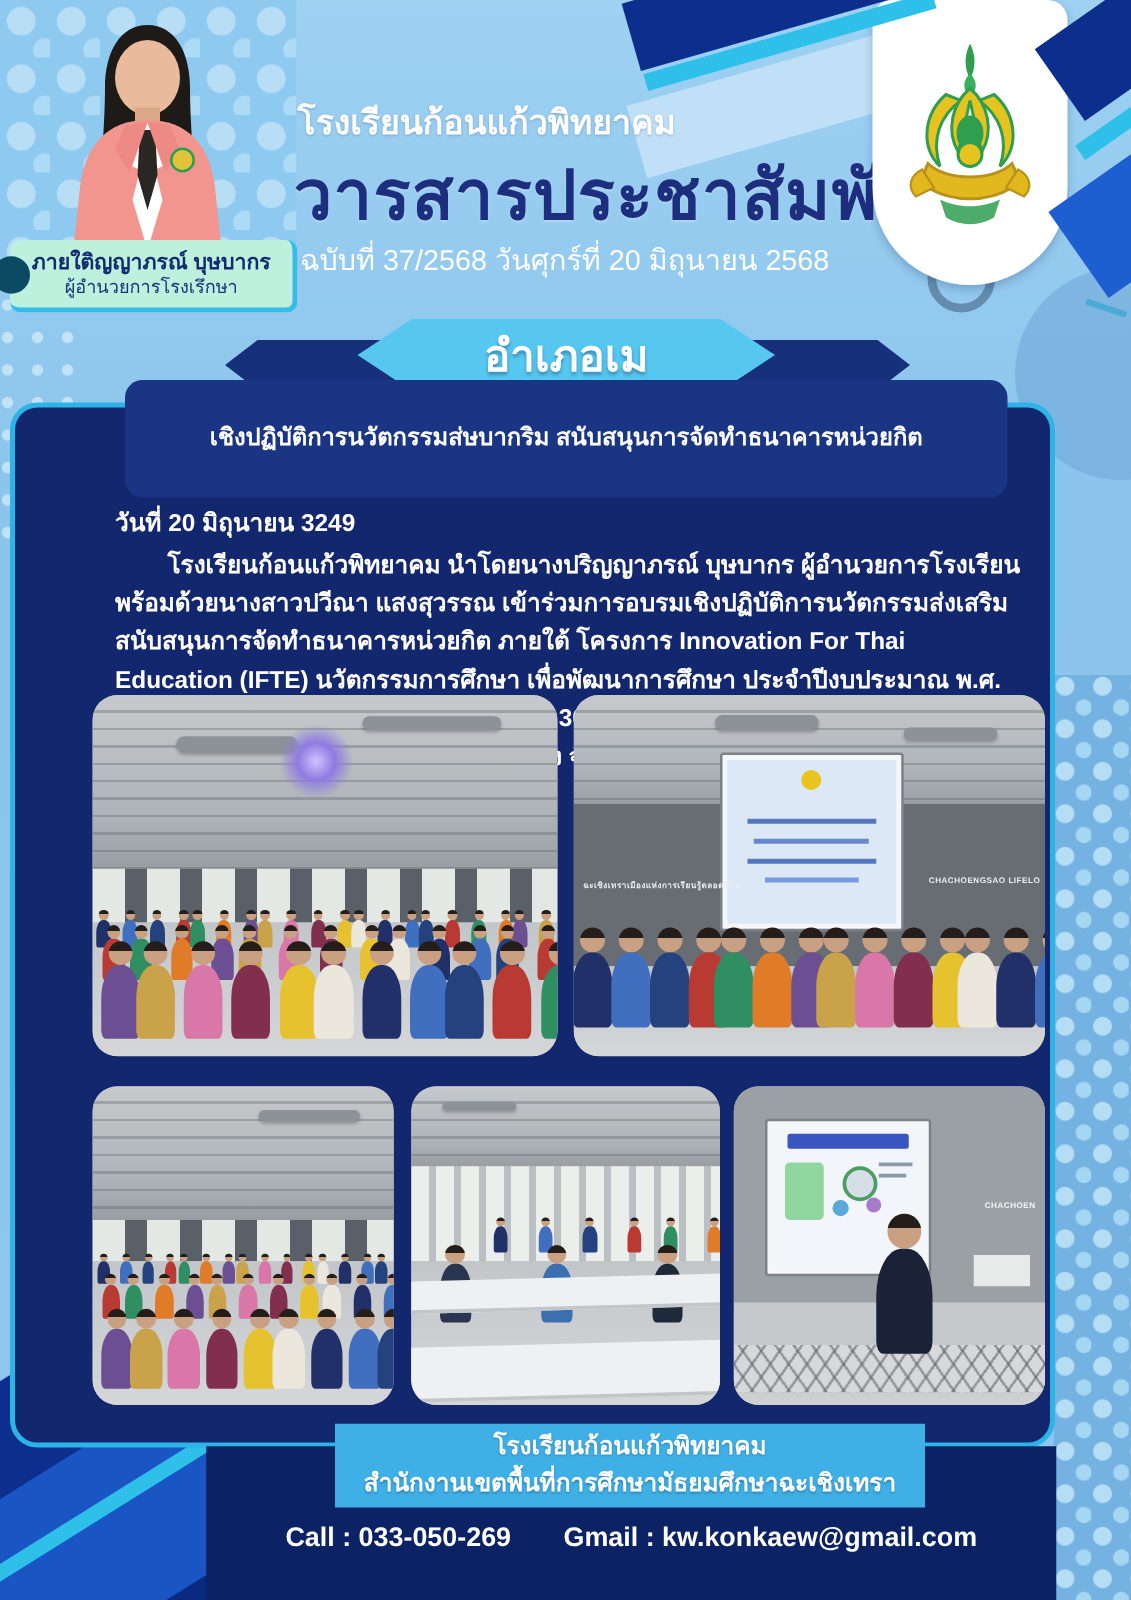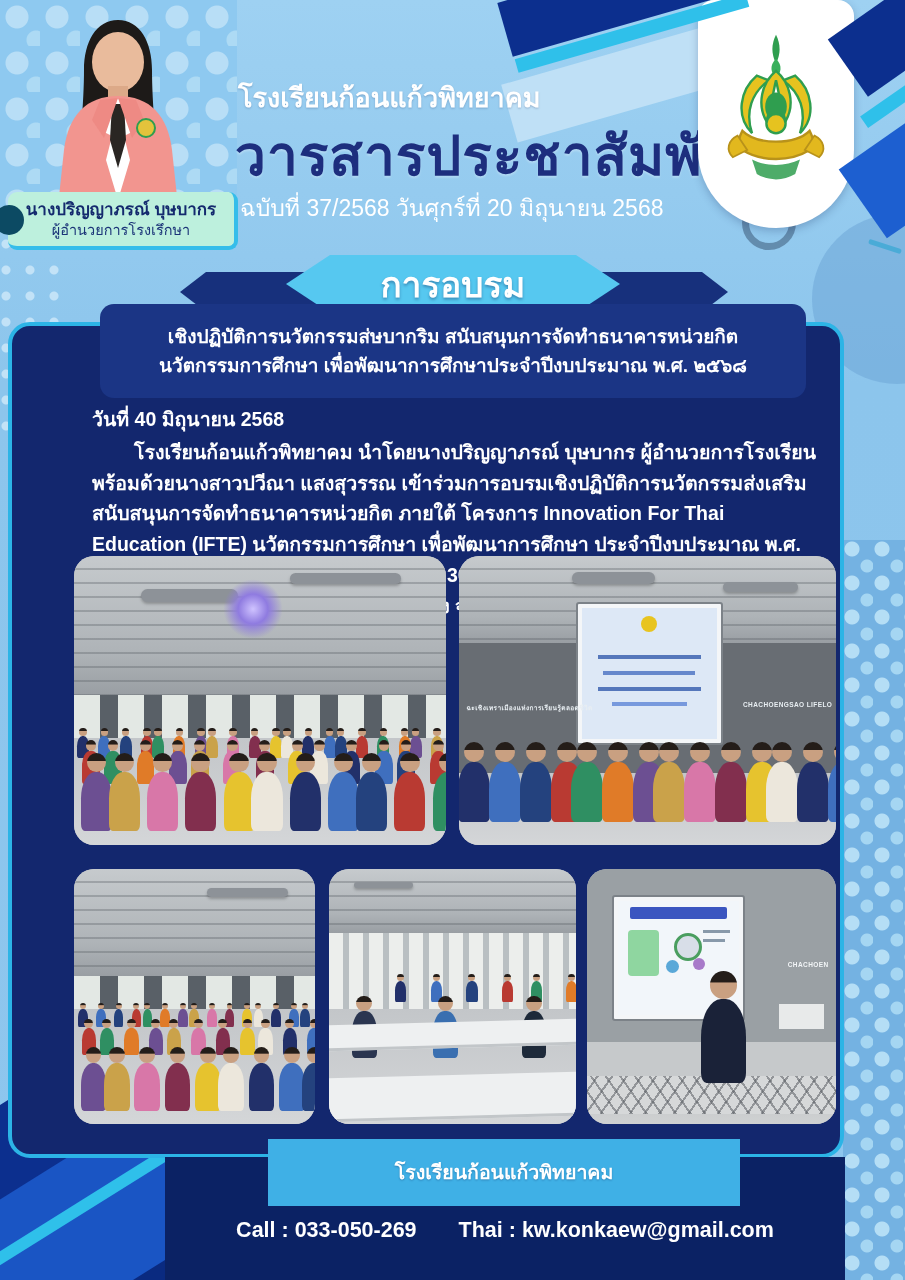--- a/index.html
+++ b/index.html
@@ -120,21 +120,21 @@
       <rect x="108" y="86" width="20" height="16" fill="#dca988"></rect>
       <path d="M118 96 C150 96 168 116 172 150 L178 206 L58 206 L64 150 C68 116 86 96 118 96 Z" fill="#f2958f"></path>
       <path d="M118 98 L100 130 L112 136 L106 160 L118 200 L130 160 L124 136 L136 130 Z" fill="#ffffff"></path>
       <path d="M112 104 L124 104 L126 140 L118 168 L110 140 Z" fill="#2a2623"></path>
       <path d="M100 100 L118 98 L104 138 L92 120 Z" fill="#ee8a84"></path>
       <path d="M136 100 L118 98 L132 138 L144 120 Z" fill="#ee8a84"></path>
       <circle cx="146" cy="128" r="9" fill="#e3c33c" stroke="#2f9e4f" stroke-width="2"></circle>
     </svg>
   </div>
   <div class="name-card">
-    <div class="nm">นางปริญญาภรณ์ บุษบากร</div>
+    <div class="nm">ภายใติญญาภรณ์ บุษบากร</div>
     <div class="tt">ผู้อำนวยการโรงเรึกษา</div>
   </div>
   <div class="teal-dot"></div>
 
   <div class="school-name">โรงเรียนก้อนแก้วพิทยาคม</div>
   <div class="news-title">วารสารประชาสัมพันธ์</div>
   <div class="issue-line">ฉบับที่ 37/2568 วันศุกร์ที่ 20 มิถุนายน 2568</div>
 
   <div class="crest">
     <svg width="120" height="170" viewBox="0 0 100 140">
@@ -149,30 +149,29 @@
       <path d="M18 88 C10 92 8 100 14 106 L26 100 Z" fill="#e2b81e" stroke="#b8921a" stroke-width="1.5"></path>
       <path d="M82 88 C90 92 92 100 86 106 L74 100 Z" fill="#e2b81e" stroke="#b8921a" stroke-width="1.5"></path>
       <path d="M30 108 C42 114 58 114 70 108 L66 120 C56 126 44 126 34 120 Z" fill="#2f9e4f" opacity=".85"></path>
     </svg>
   </div>
 
   <div class="main-panel"></div>
 
   <div class="hex-back" style="z-index:3;"></div>
   <div class="hex" style="z-index:4;">
-    <span>การอบรม</span>
+    <span>อำเภอเม</span>
   </div>
 
   <div class="headline-box">
     <div>เชิงปฏิบัติการนวัตกรรมส่ษบากริม สนับสนุนการจัดทำธนาคารหน่วยกิต</div>
-    <div>นวัตกรรมการศึกษา เพื่อพัฒนาการศึกษาประจำปีงบประมาณ พ.ศ. ๒๕๖๘</div>
   </div>
 
   <div class="article">
-    <div class="date">วันที่ 40 มิถุนายน 2568</div>
+    <div class="date">วันที่ 20 มิถุนายน 3249</div>
     <div class="body">โรงเรียนก้อนแก้วพิทยาคม นำโดยนางปริญญาภรณ์ บุษบากร ผู้อำนวยการโรงเรียน พร้อมด้วยนางสาวปวีณา แสงสุวรรณ เข้าร่วมการอบรมเชิงปฏิบัติการนวัตกรรมส่งเสริม สนับสนุนการจัดทำธนาคารหน่วยกิต ภายใต้ โครงการ Innovation For Thai Education (IFTE) นวัตกรรมการศึกษา เพื่อพัฒนาการศึกษา ประจำปีงบประมาณ พ.ศ. ๒๕๖๘ ในวันที่ 20 มิถุนายน 2568 เวลา 08:30 – 16:30 น. ณ ห้องประชุมชั้น 4 KCC ศูนย์การเรียนรู้เมืองฉะเชิงเทรา อำเภอเมือง จังหวัดฉะเชิงเทรา</div>
   </div>
 
   <div class="photo" id="p1" style="left:74px;top:556px;width:372px;height:289px;">
     <div class="ph-ceiling" style="height:48%;">
         <div class="beams"></div>
       <div class="duct" style="left:18%;top:24%;width:26%;height:9%;"></div>
       <div class="duct" style="left:58%;top:12%;width:30%;height:8%;"></div>
     </div>
     <div class="ph-wall windows" style="top:48%;height:15%;"></div>
@@ -654,18 +653,19 @@
     <div class="abs" style="right:4%;top:52%;width:18%;height:10%;background:#e8eaea;border:2px solid #9aa0a4;border-radius:2px;"></div>
   <div class="person" style="left: 45.8%; bottom: 16%; width: 44.8px; height: 112px;">
         <div class="hd" style="height: 27.776px; width: 27.776px;"></div>
         <div class="bd" style="background: rgb(26, 34, 56);"></div>
       </div>
     </div>
 
   <div class="footer-panel"></div>
   <div class="org-box">
     <div>โรงเรียนก้อนแก้วพิทยาคม</div>
+    <div>สำนักงานเขตพื้นที่การศึกษามัธยมศึกษาฉะเชิงเทรา</div>
   </div>
   <div class="contact">
     <span>Call : 033-050-269</span>
-    <span>Thai : kw.konkaew@gmail.com</span>
+    <span>Gmail : kw.konkaew@gmail.com</span>
   </div>
 </div>
 
 </body></html>

